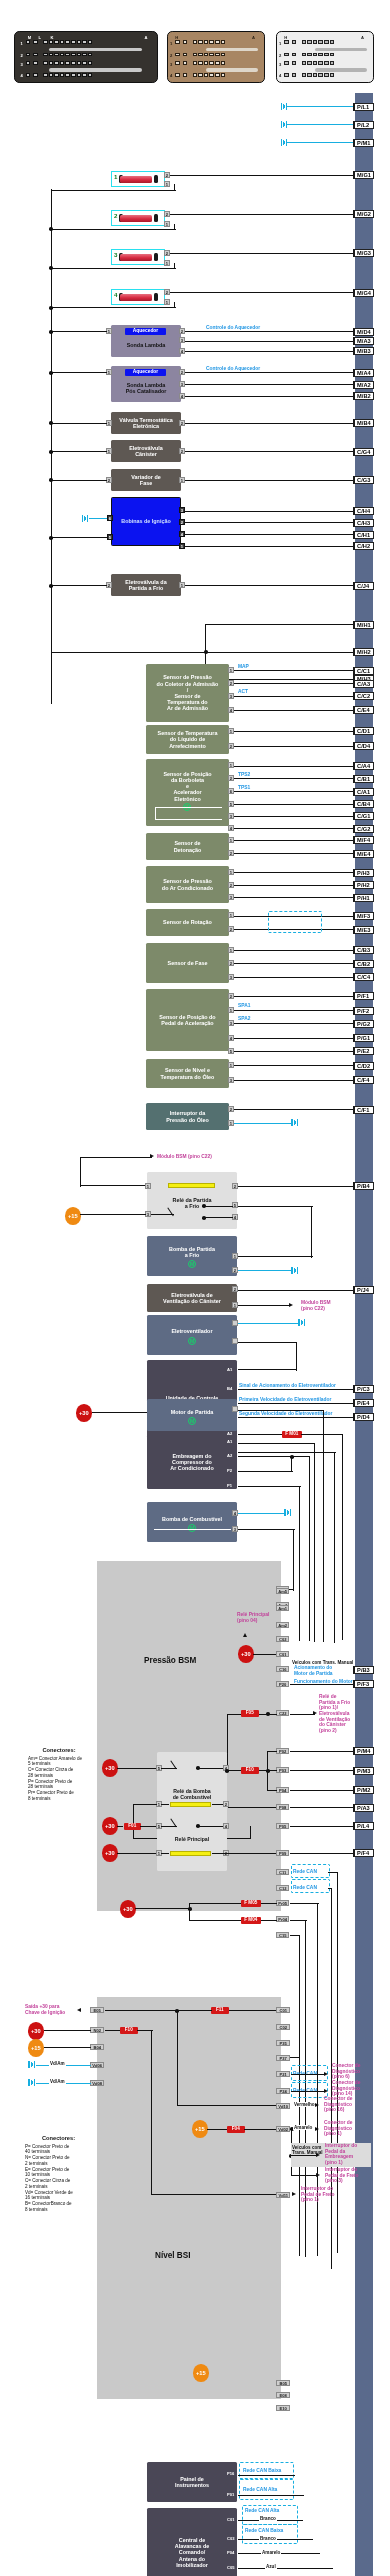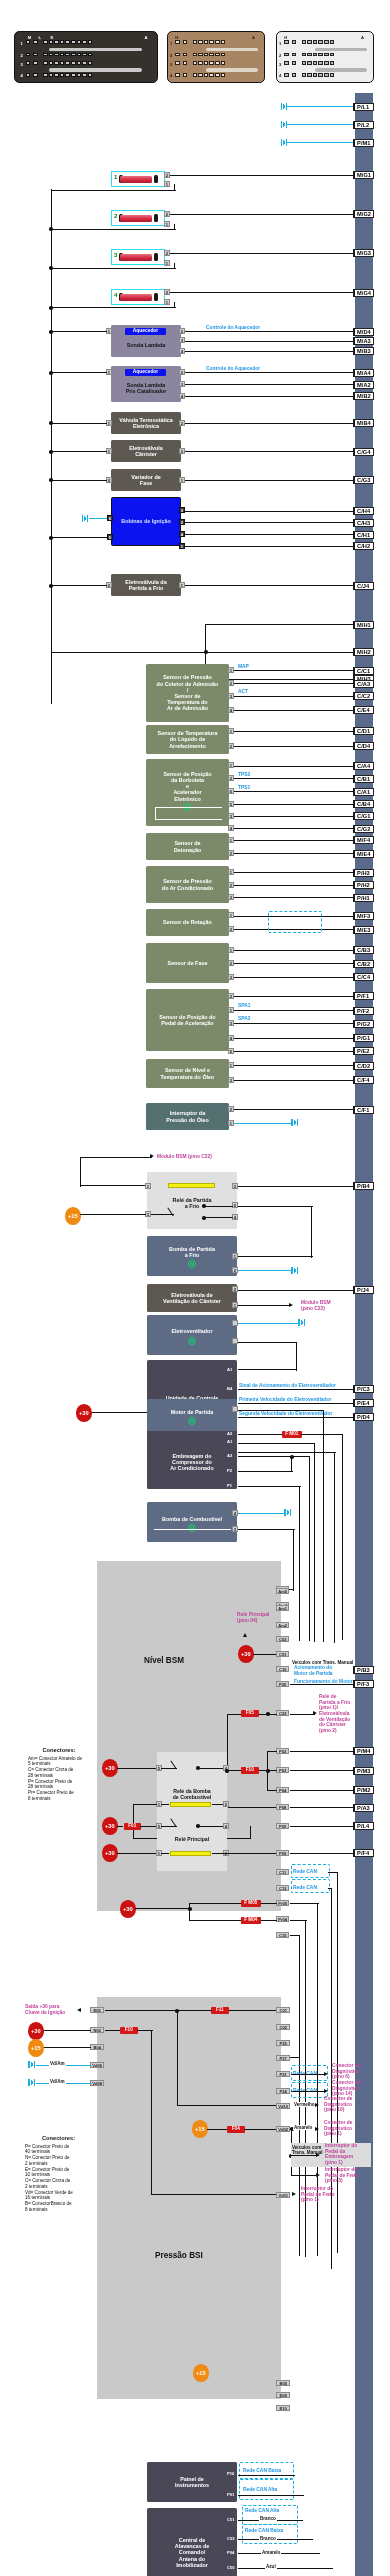--- a/index.html
+++ b/index.html
@@ -872,21 +872,21 @@
     <i style="left:0;top:0;width:1.5px;height:7.2px;"></i>
       <i style="left:2.6px;top:1px;width:1px;height:5.2px;"></i>
     <i style="left:4.1px;top:2.1px;width:1px;height:3.1px;"></i>
       <i style="left:5.7px;top:0;width:1px;height:7.2px;"></i>
   </div>
   <div class="w wh" style="left:238px; top:1529px; width:57px;"></div>
   <div class="w wv" style="left:293px; top:1529px; height:62px;"></div>
   <div class="w wh" style="left:281px; top:1589px; width:13.4px;"></div>
 
   <div class="modpanel" style="left:97px; top:1561px; width:184px; height:350px;"></div>
-  <div class="modtitle" style="left:144px; top:1656px;">Nível BSM</div>
+  <div class="modtitle" style="left:144px; top:1656px;">Pressão BSM</div>
 
   <div class="tab" style="left:276px; top:1586px; width:13.4px;">C05</div>
   <div class="tab" style="left:276px; top:1602px; width:13.4px;">Am4</div>
 
   <div class="tab" style="left:276px; top:1588px; width:13.4px; top:1588px;">Am5</div>
   <div class="tab" style="left:276px; top:1605px; width:13.4px;">Am1</div>
   <div class="tab" style="left:276px; top:1622px; width:13.4px;">Am2</div>
   <div class="tab" style="left:276px; top:1636px; width:13.4px;">C02</div>
   <div class="tab" style="left:276px; top:1651px; width:13.4px;">C01</div>
   <div class="tab" style="left:276px; top:1666px; width:13.4px;">C16</div>
@@ -1043,21 +1043,21 @@
     <span style="white-space:pre-line;">Unidade de Controle
 da Transmissão
 Automática</span>
   </div>
   <div class="tabin" style="left:229px; top:2054px;">A5</div>
   <div class="sig" style="left:239px; top:2049px; white-space:pre-line; line-height:1.15;">Acionamento do
 Motor de Partida</div>
   <div class="w wh" style="left:238px; top:2057px; width:62px;"></div>
 
   <div class="modpanel" style="left:97px; top:1997px; width:184px; height:402px;"></div>
-  <div class="modtitle" style="left:155px; top:2251px;">Pressão BSI</div>
+  <div class="modtitle" style="left:155px; top:2251px;">Nível BSI</div>
 
   <div class="tab" style="left:90px; top:2007px; width:14.4px;">E05</div>
   <div class="tab" style="left:90px; top:2027px; width:14.4px;">N02</div>
   <div class="tab" style="left:90px; top:2044px; width:14.4px;">B04</div>
   <div class="tab" style="left:90px; top:2062px; width:14.4px;">Vd06</div>
   <div class="tab" style="left:90px; top:2080px; width:14.4px;">Vd08</div>
 
   <div class="note" style="left:25px; top:2004px; white-space:pre-line;">Saída +30 para
 Chave de Ignição</div>
   <div class="arrl" style="left:77px; top:2008px;"></div>

